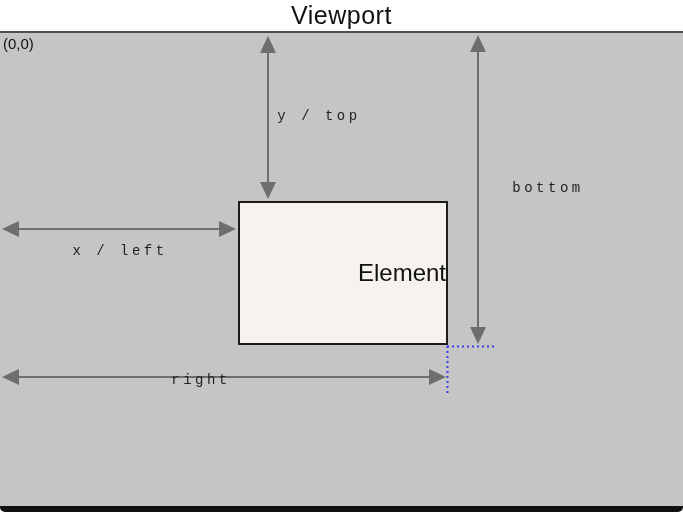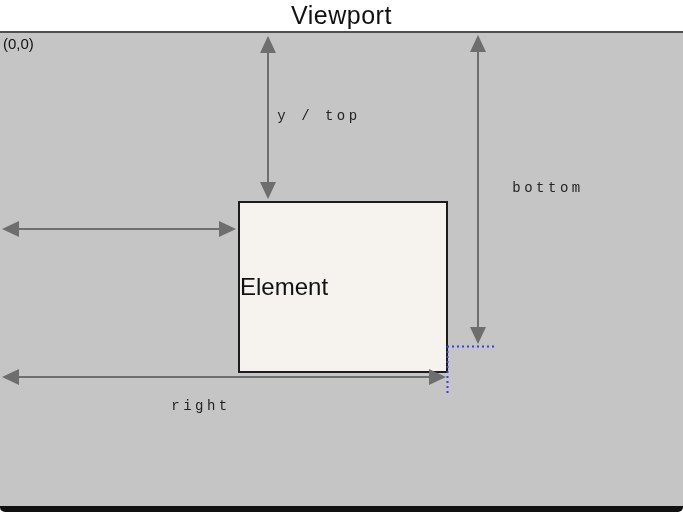--- a/index.html
+++ b/index.html
@@ -43,27 +43,27 @@
     left: 3px;
     top: 35px;
     font-size: 15px;
     color: #111111;
   }
   .element-box {
     position: absolute;
     left: 238px;
     top: 201px;
     width: 210px;
-    height: 172px;
+    height: 144px;
     box-sizing: border-box;
     background: #f6f3ee;
     border: 2px solid #1c1c1c;
     display: flex;
     align-items: center;
-    justify-content: flex-start;
+    justify-content: flex-end;
   }
   .element-label {
     font-size: 24px;
     color: #111111;
   }
   .overlay-svg {
     position: absolute;
     left: 0;
     top: 0;
     width: 683px;
@@ -75,21 +75,21 @@
     transform: translateX(-50%);
     white-space: nowrap;
     font-family: "Liberation Mono", "DejaVu Sans Mono", monospace;
     font-size: 14px;
     letter-spacing: 3.5px;
     color: #222222;
   }
   .label-y-top  { left: 319px; top: 108px; }
   .label-bottom { left: 548px; top: 180px; }
   .label-x-left { left: 120px; top: 243px; }
-  .label-right  { left: 201px; top: 398px; }
+  .label-right  { left: 201px; top: 372px; }
 </style>
 </head>
 <body>
 
 <div class="canvas">
 
   <div class="diagram-title">Viewport</div>
 
   <div class="viewport-area"></div>
 
@@ -128,16 +128,17 @@
     <g stroke-width="2" fill="none" stroke-dasharray="2 3">
       <path d="M447 346.5 H497" stroke="#3b3bef"></path>
       <path d="M447.5 346 V394" stroke="#3b3bef"></path>
     </g>
   </svg>
 
   <div class="measure-label label-y-top">y / top</div>
 
   <div class="measure-label label-bottom">bottom</div>
 
+  <div class="measure-label label-x-left">x / left</div>
 
   <div class="measure-label label-right">right</div>
 
 </div>
 
 </body></html>

